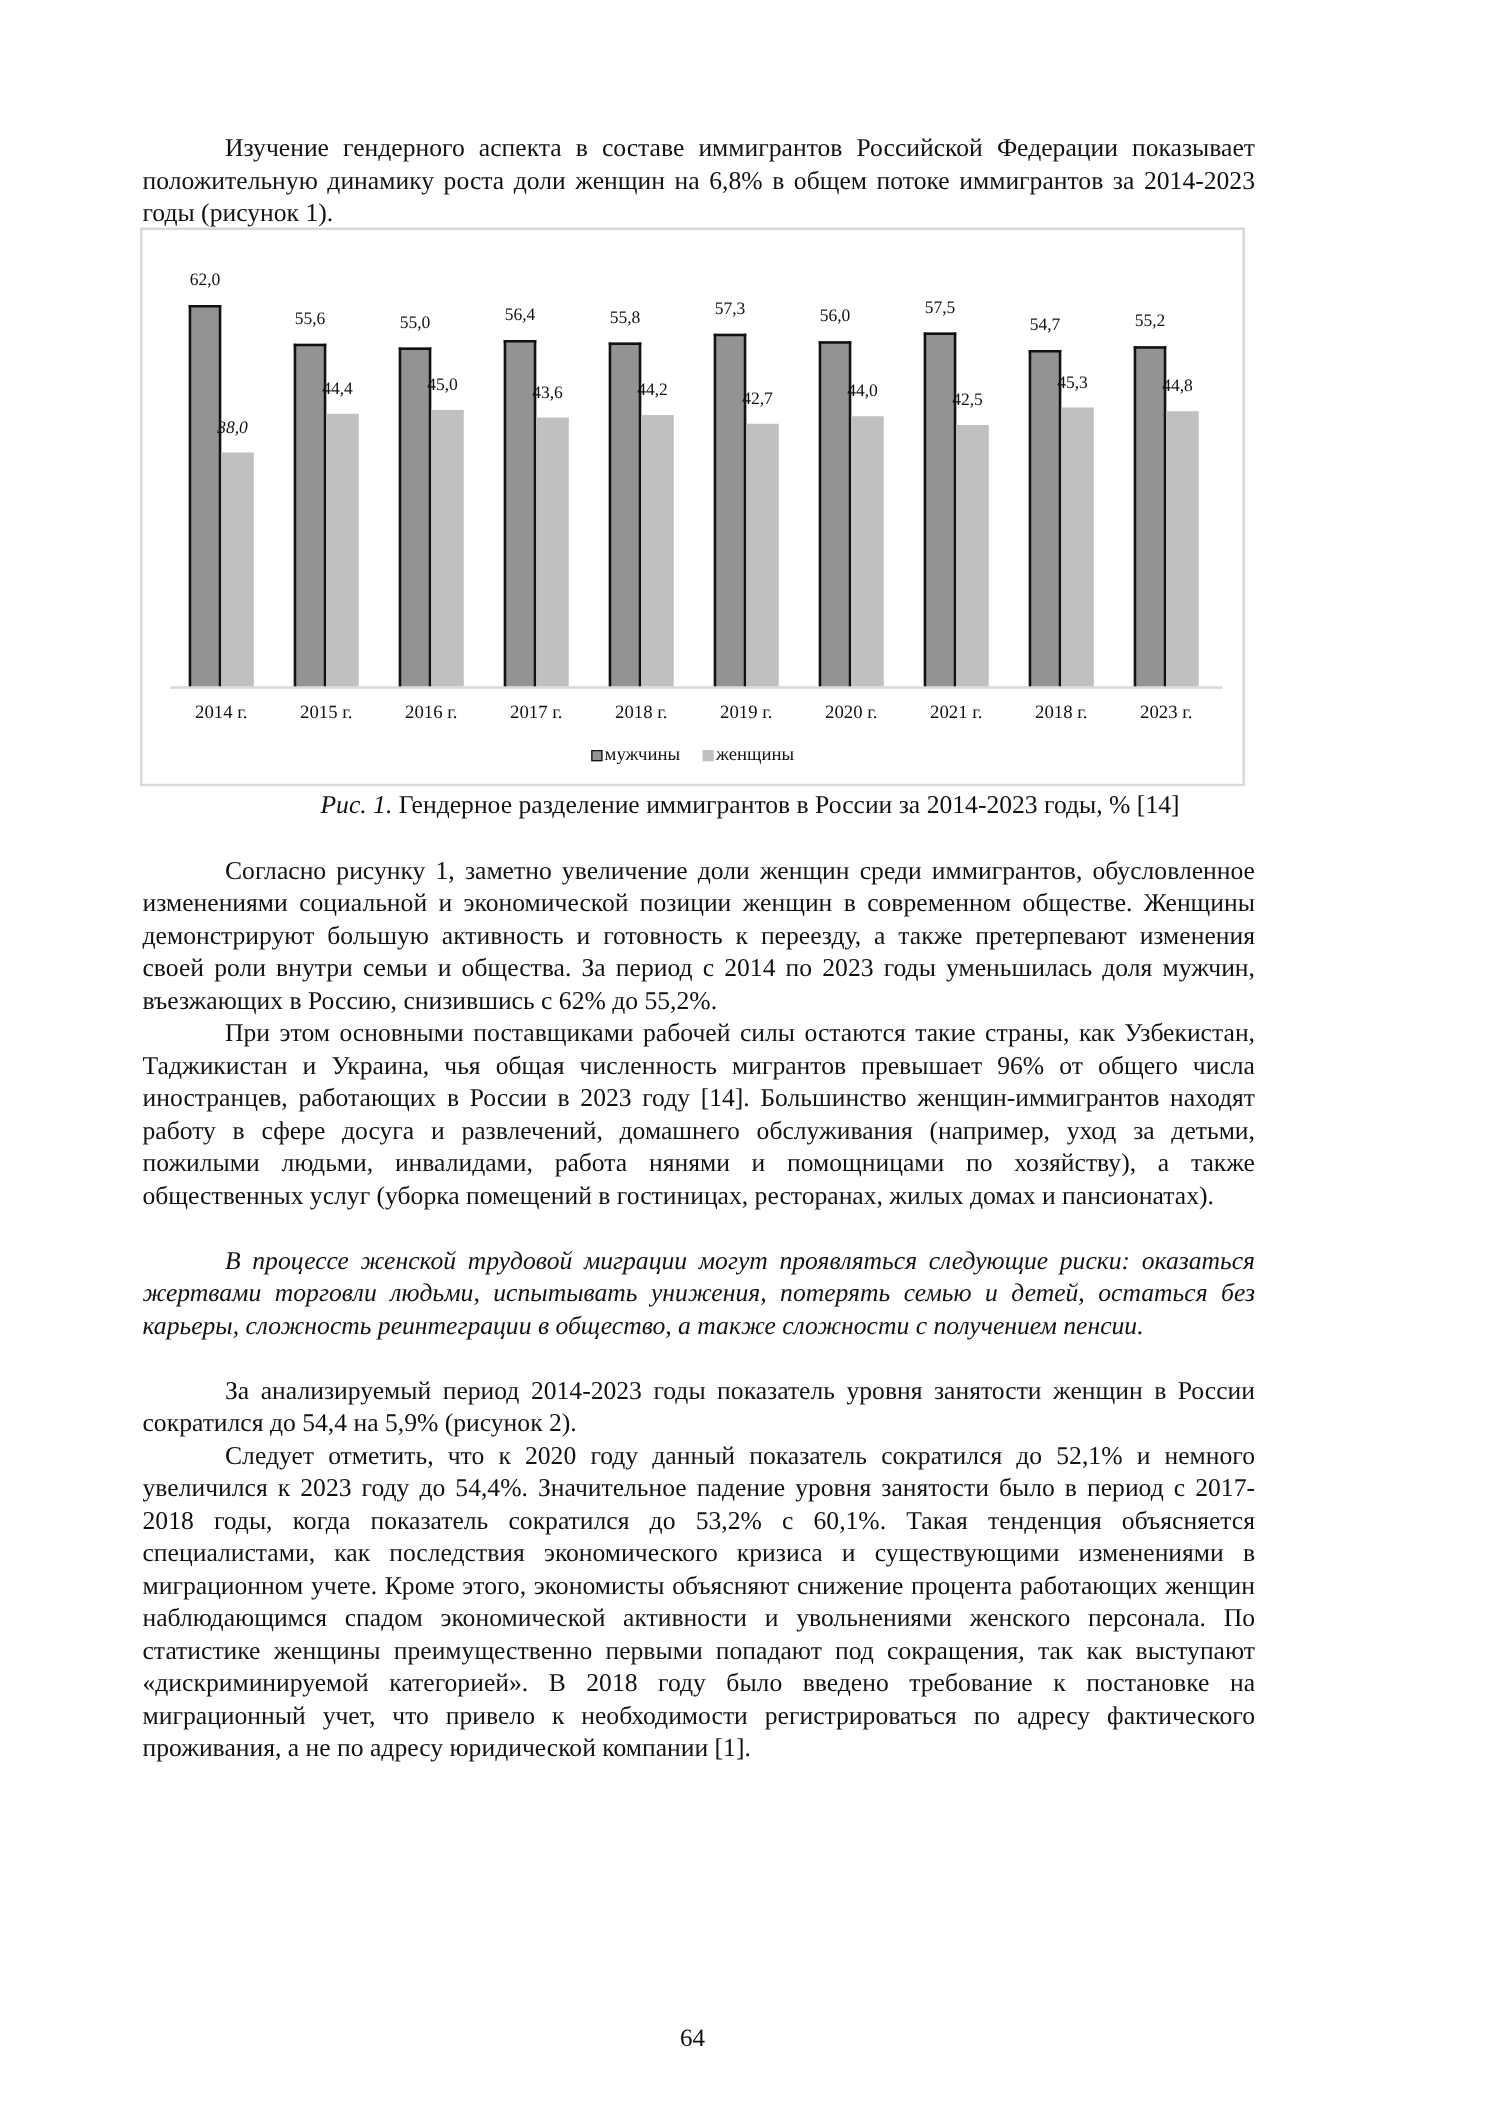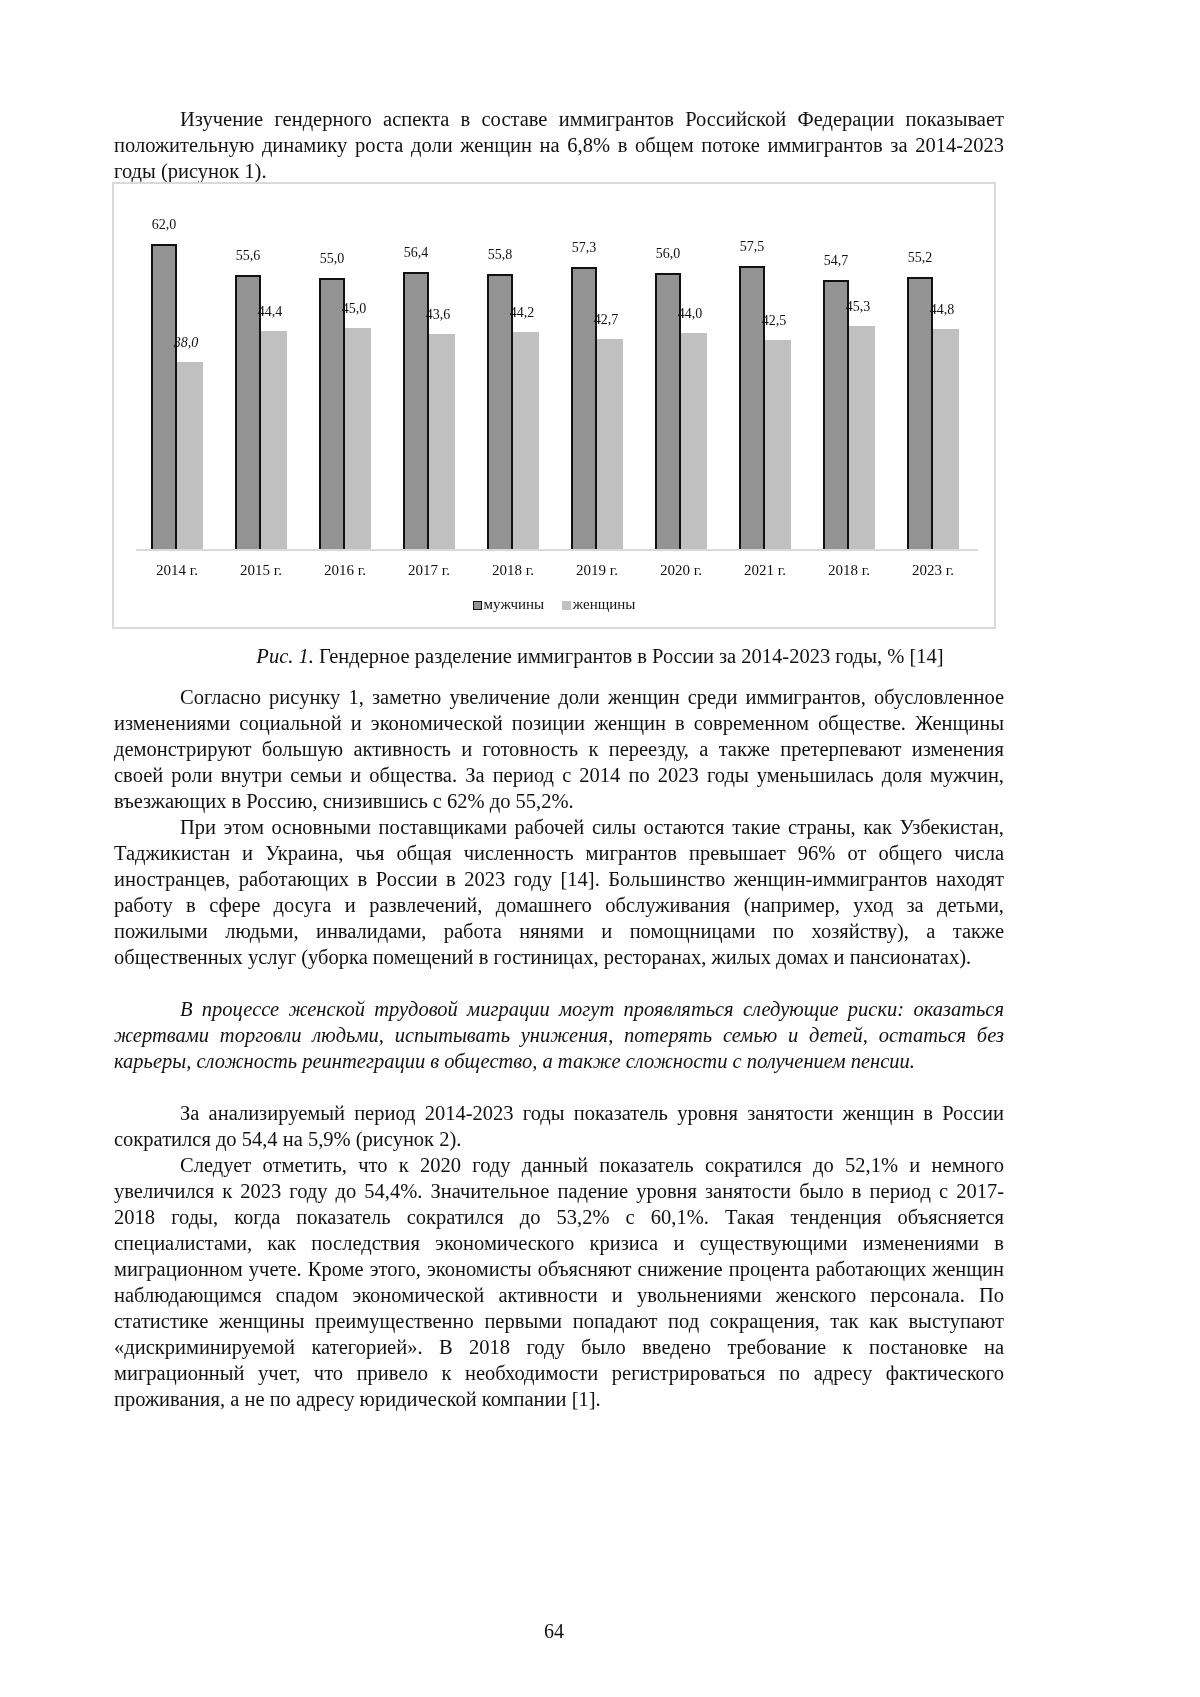--- a/index.html
+++ b/index.html
@@ -12,21 +12,21 @@
   .axis-line { position:absolute; left:22px; width:842px; top:365px; height:2px; background:#d9d9d9; }
   .bar { position:absolute; box-sizing:border-box; }
   .bar.men { background:#939393; border:2px solid #111; border-bottom:none; }
   .bar.women { background:#c0c0c0; }
   .vlabel { position:absolute; font-size:14px; width:50px; text-align:center; }
   .xlabel { position:absolute; top:378px; font-size:15px; width:70px; text-align:center; }
   .legend { position:absolute; top:412px; left:0; width:100%; text-align:center; font-size:15px; }
   .legend .sw { display:inline-block; width:9px; height:9px; vertical-align:middle; margin-right:2px; box-sizing:border-box; }
   .legend .sw.men { background:#939393; border:1.5px solid #111; }
   .legend .sw.women { background:#c0c0c0; margin-left:14px; }
-  .caption { position:absolute; top:633px; left:0; width:1200px; text-align:center; font-size:20.5px;margin-top:12px; }
+  .caption { position:absolute; top:633px; left:0; width:1200px; text-align:center; font-size:20.5px; }
   .caption i { font-style:italic; }
   .page-number { position:absolute; top:1620px; left:0; width:1108px; text-align:center; font-size:20px; }
 </style>
 </head>
 <body>
 
 <div class="page">
 
   <p class="para" style="top:106px;margin:0;"><span class="indent"></span><span>Изучение гендерного аспекта в составе иммигрантов Российской Федерации показывает положительную динамику роста доли женщин на 6,8% в общем потоке иммигрантов за 2014-2023 годы (рисунок 1).</span></p>
 

